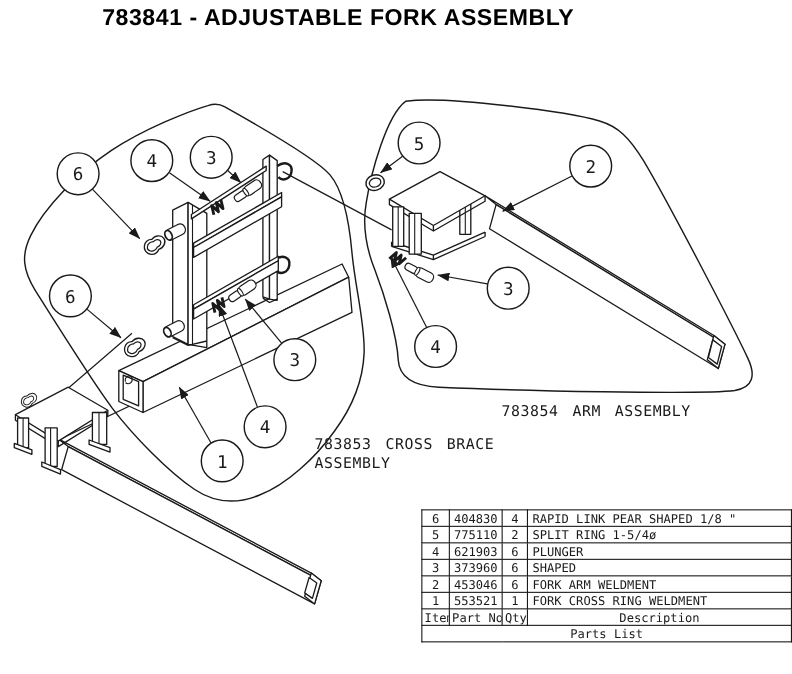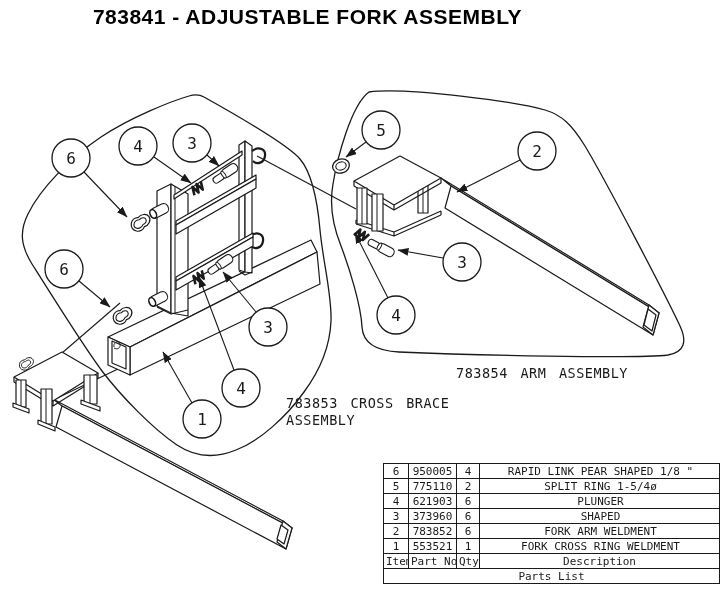--- a/index.html
+++ b/index.html
@@ -10,21 +10,21 @@
          font-weight:bold;font-size:21px;letter-spacing:.5px;color:#000;}
   svg{position:absolute;top:0;left:0;}
   svg text{font-family:"DejaVu Sans Mono", monospace;fill:#1a1a1a;}
   .balloon-num{font-size:16px;text-anchor:middle;}
   .dwg-label{font-size:13.5px;letter-spacing:.5px;word-spacing:4px;}
   
   #parts-table{position:absolute;left:383px;top:463px;width:336px;border-collapse:collapse;
                table-layout:fixed;font-size:11px;line-height:1;}
   #parts-table td{border:1px solid #1a1a1a;height:14px;padding:0 2px;
                   white-space:nowrap;overflow:hidden;text-align:center;color:#1a1a1a;}
-  #parts-table td.desc{text-align:center;padding-left:4px;}
+  #parts-table td.desc{text-align:left;padding-left:4px;}
   #parts-table td.plist{text-align:center;}
   col.c-item{width:25px;} col.c-part{width:48px;} col.c-qty{width:23px;} col.c-desc{width:240px;}
 </style>
 </head>
 <body>
 
 <div id="page">
 
   <div id="title">783841 - ADJUSTABLE FORK ASSEMBLY</div>
 
@@ -234,21 +234,21 @@
   <table id="parts-table">
     <colgroup>
         <col class="c-item">
         <col class="c-part">
         <col class="c-qty">
         <col class="c-desc">
       </colgroup>
     <tbody>
         <tr>
       <td>6</td>
-      <td>950005</td>
+      <td>404830</td>
       <td>4</td>
       <td class="desc">RAPID LINK PEAR SHAPED 1/8 "</td>
     </tr>
     <tr>
       <td>5</td>
       <td>775110</td>
       <td>2</td>
       <td class="desc">SPLIT RING 1-5/4ø</td>
     </tr>
     <tr>
@@ -258,21 +258,21 @@
       <td class="desc">PLUNGER</td>
     </tr>
     <tr>
       <td>3</td>
       <td>373960</td>
       <td>6</td>
       <td class="desc">SHAPED</td>
     </tr>
     <tr>
       <td>2</td>
-      <td>783852</td>
+      <td>453046</td>
       <td>6</td>
       <td class="desc">FORK ARM WELDMENT</td>
     </tr>
     <tr>
       <td>1</td>
       <td>553521</td>
       <td>1</td>
       <td class="desc">FORK CROSS RING WELDMENT</td>
     </tr>
     <tr>

